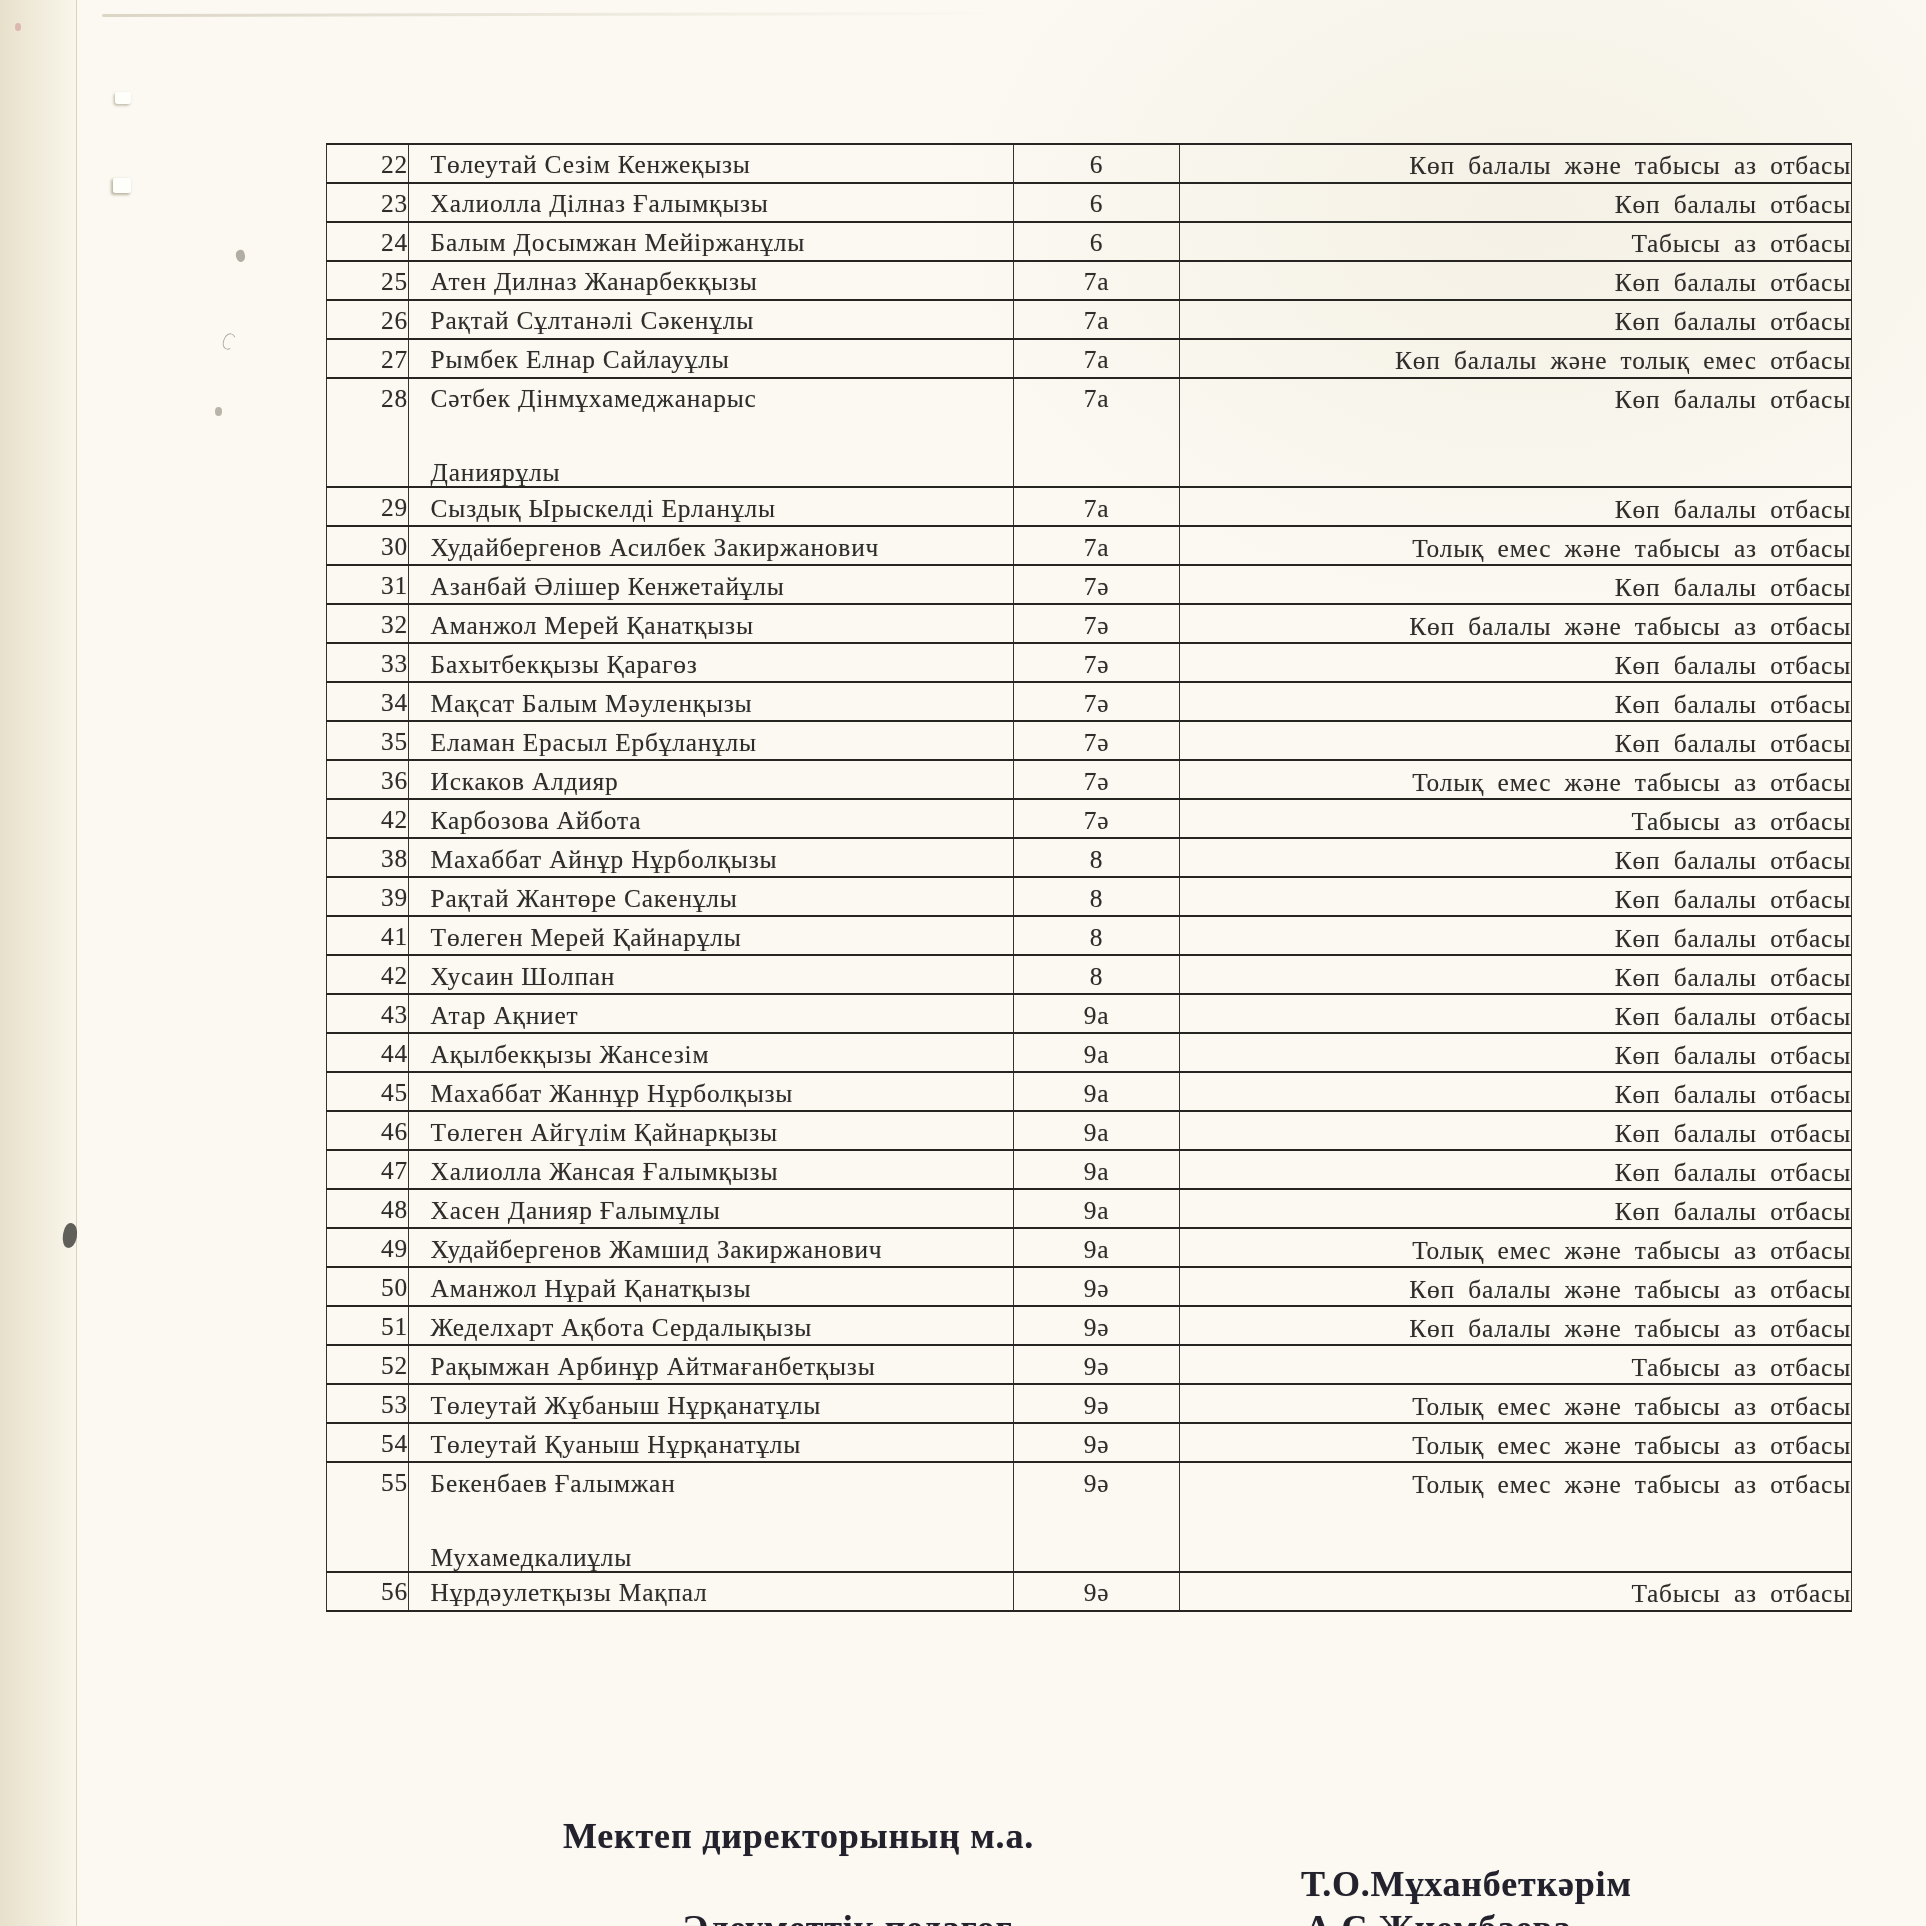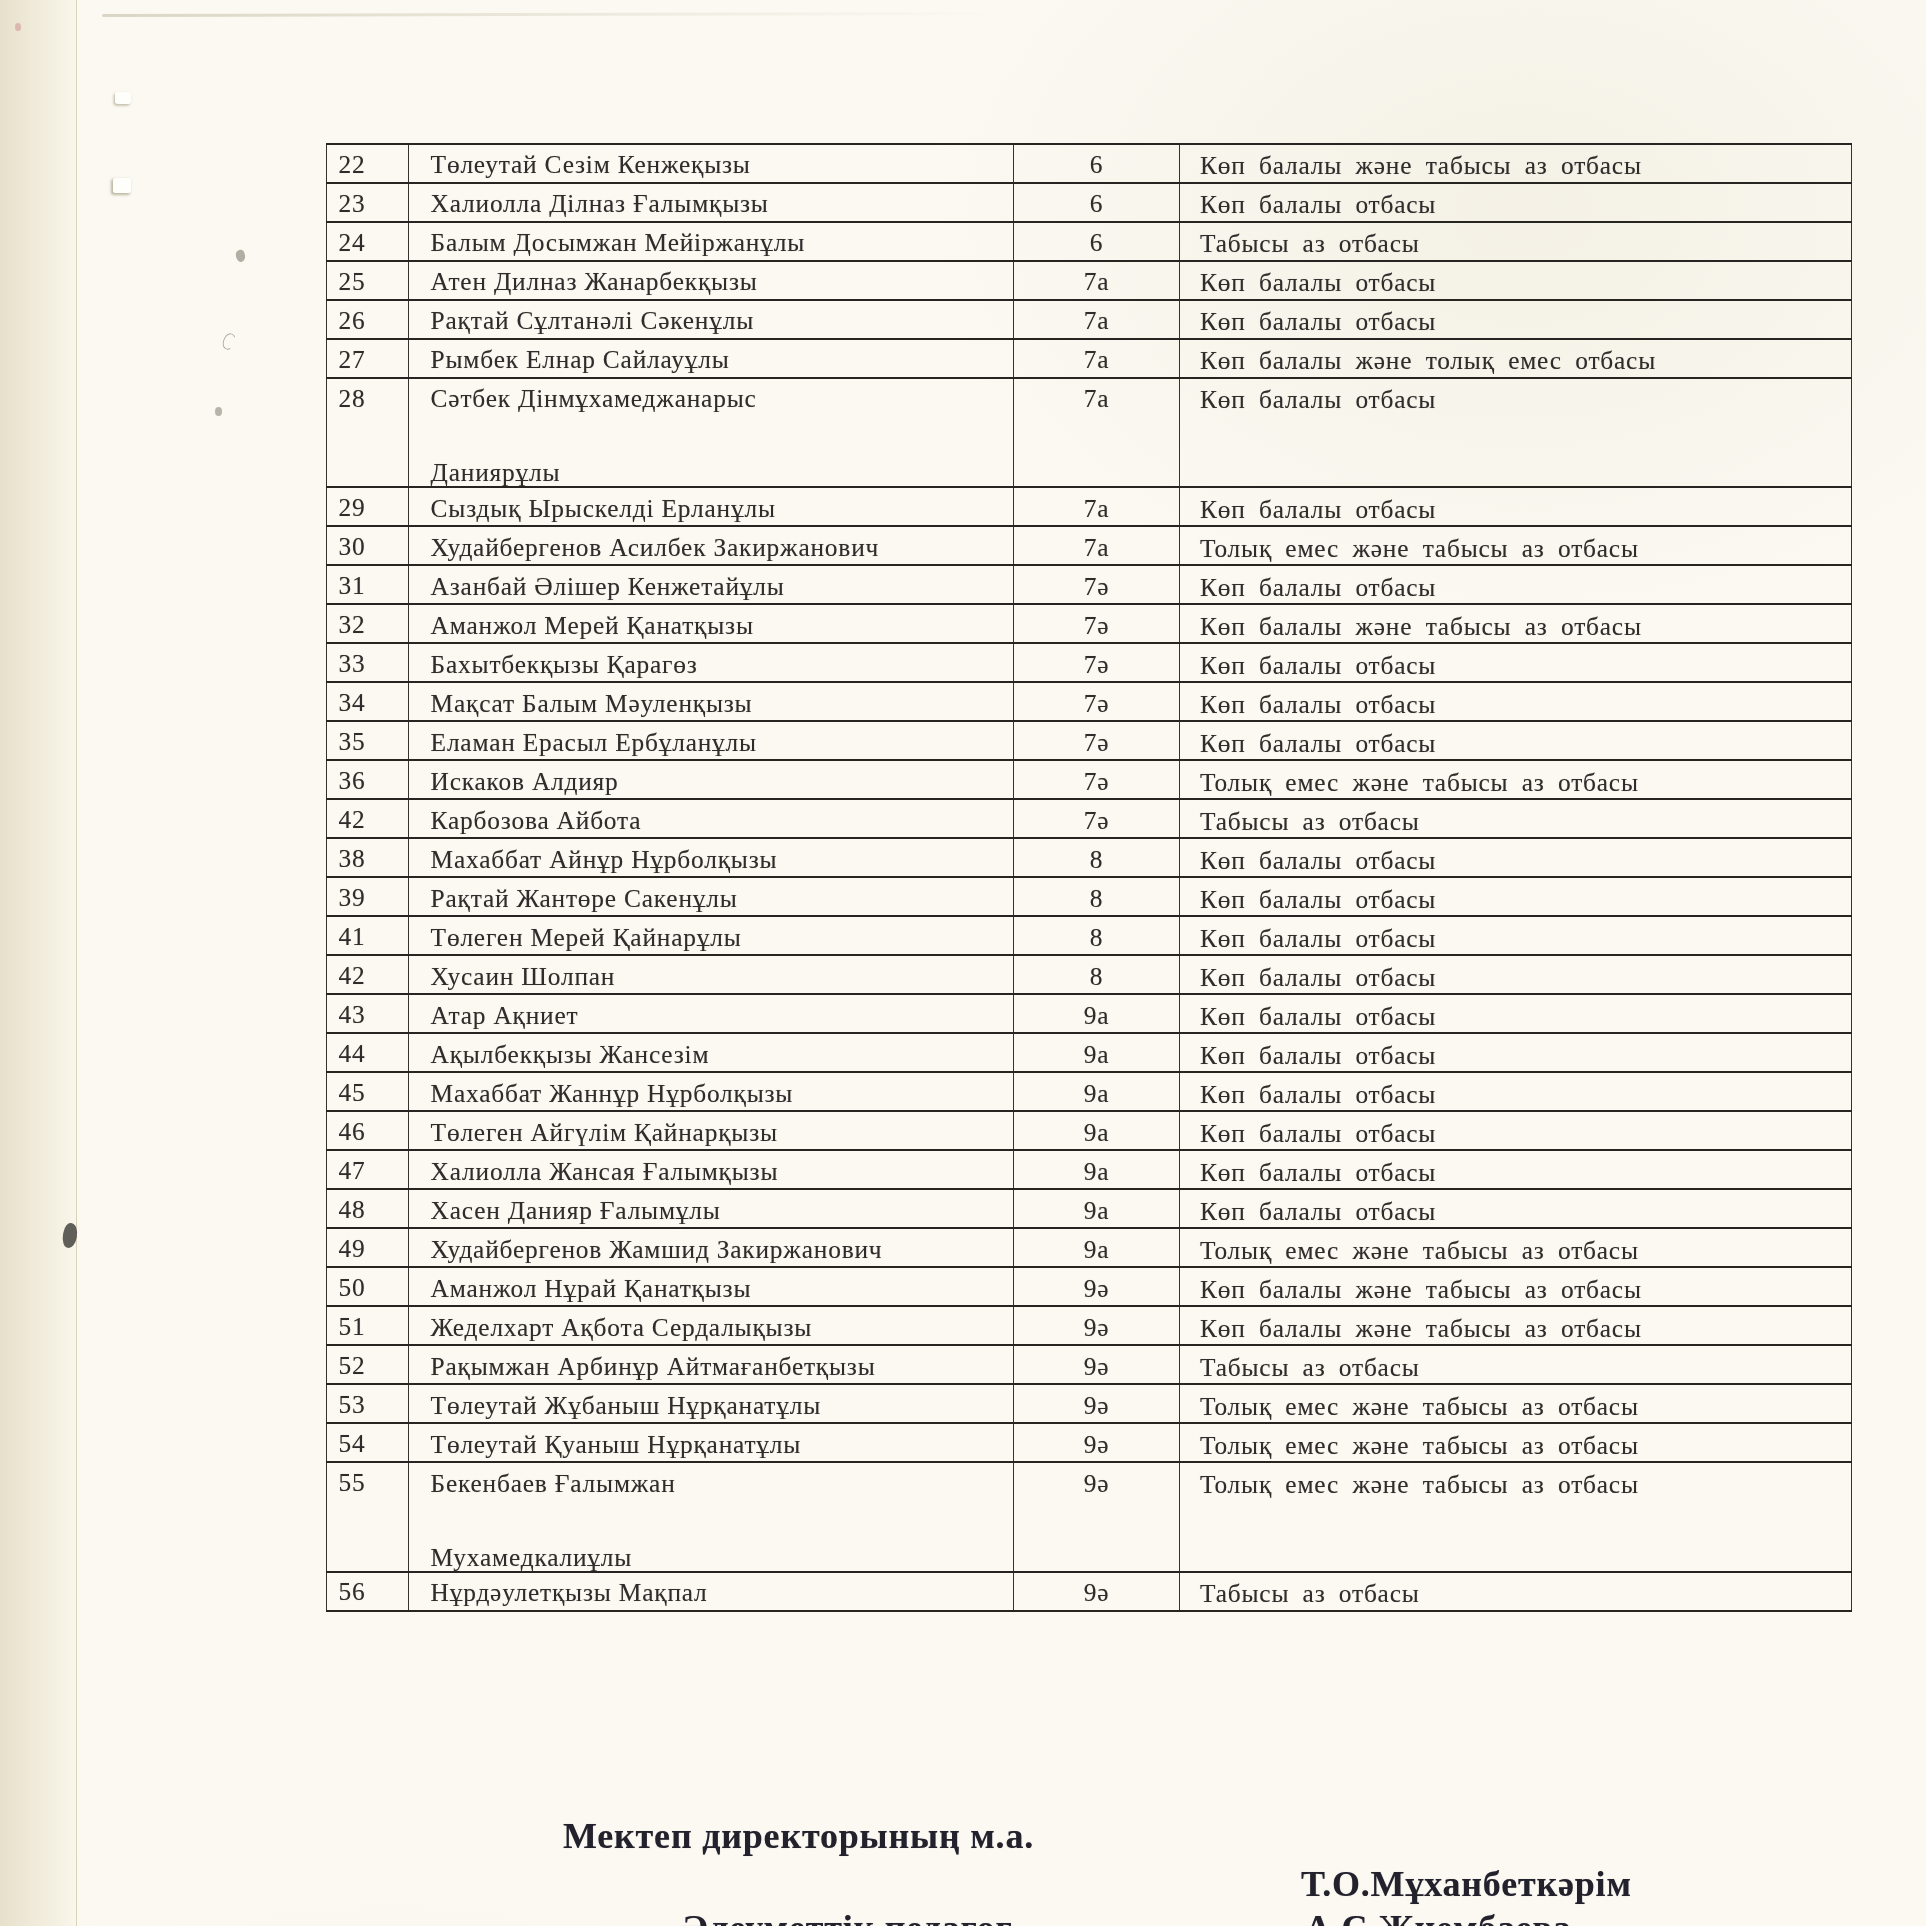--- a/index.html
+++ b/index.html
@@ -62,24 +62,24 @@
     border-bottom: 2.7px solid #262522;
     font-size: 25.4px;
     line-height: 28px;
     letter-spacing: 0.8px;
     color: #2e2d2b;
     text-shadow: 0 0 0.8px rgba(70,66,60,0.38);
     overflow: hidden;
   }
   table.students tr { height: 39px; }
   table.students tr.tall { height: 96px; }
-  td.c-num    { padding: 4.6px 0 0 11.6px; font-size: 26px; }
+  td.c-num    { padding: 4.6px 0 0 11.6px; font-size: 26px; text-align: right; }
   td.c-name   { padding: 5.4px 0 0 21.6px; }
   td.c-grade  { padding: 5.4px 0 0 0; text-align: center; }
-  td.c-status { padding: 6.2px 0 0 20px; font-size: 24px; color: #3c3b38; word-spacing: 6.2px; }
+  td.c-status { padding: 6.2px 0 0 20px; font-size: 24px; color: #3c3b38; word-spacing: 6.2px; text-align: right; }
   .line2 { display: block; margin-top: 46px; }
 
   
   .sig span {
     position: absolute;
     font-weight: bold;
     font-size: 36px;
     letter-spacing: 0.8px;
     color: #23222c;
     text-shadow: 0 0 0.8px rgba(50,45,70,0.4);

